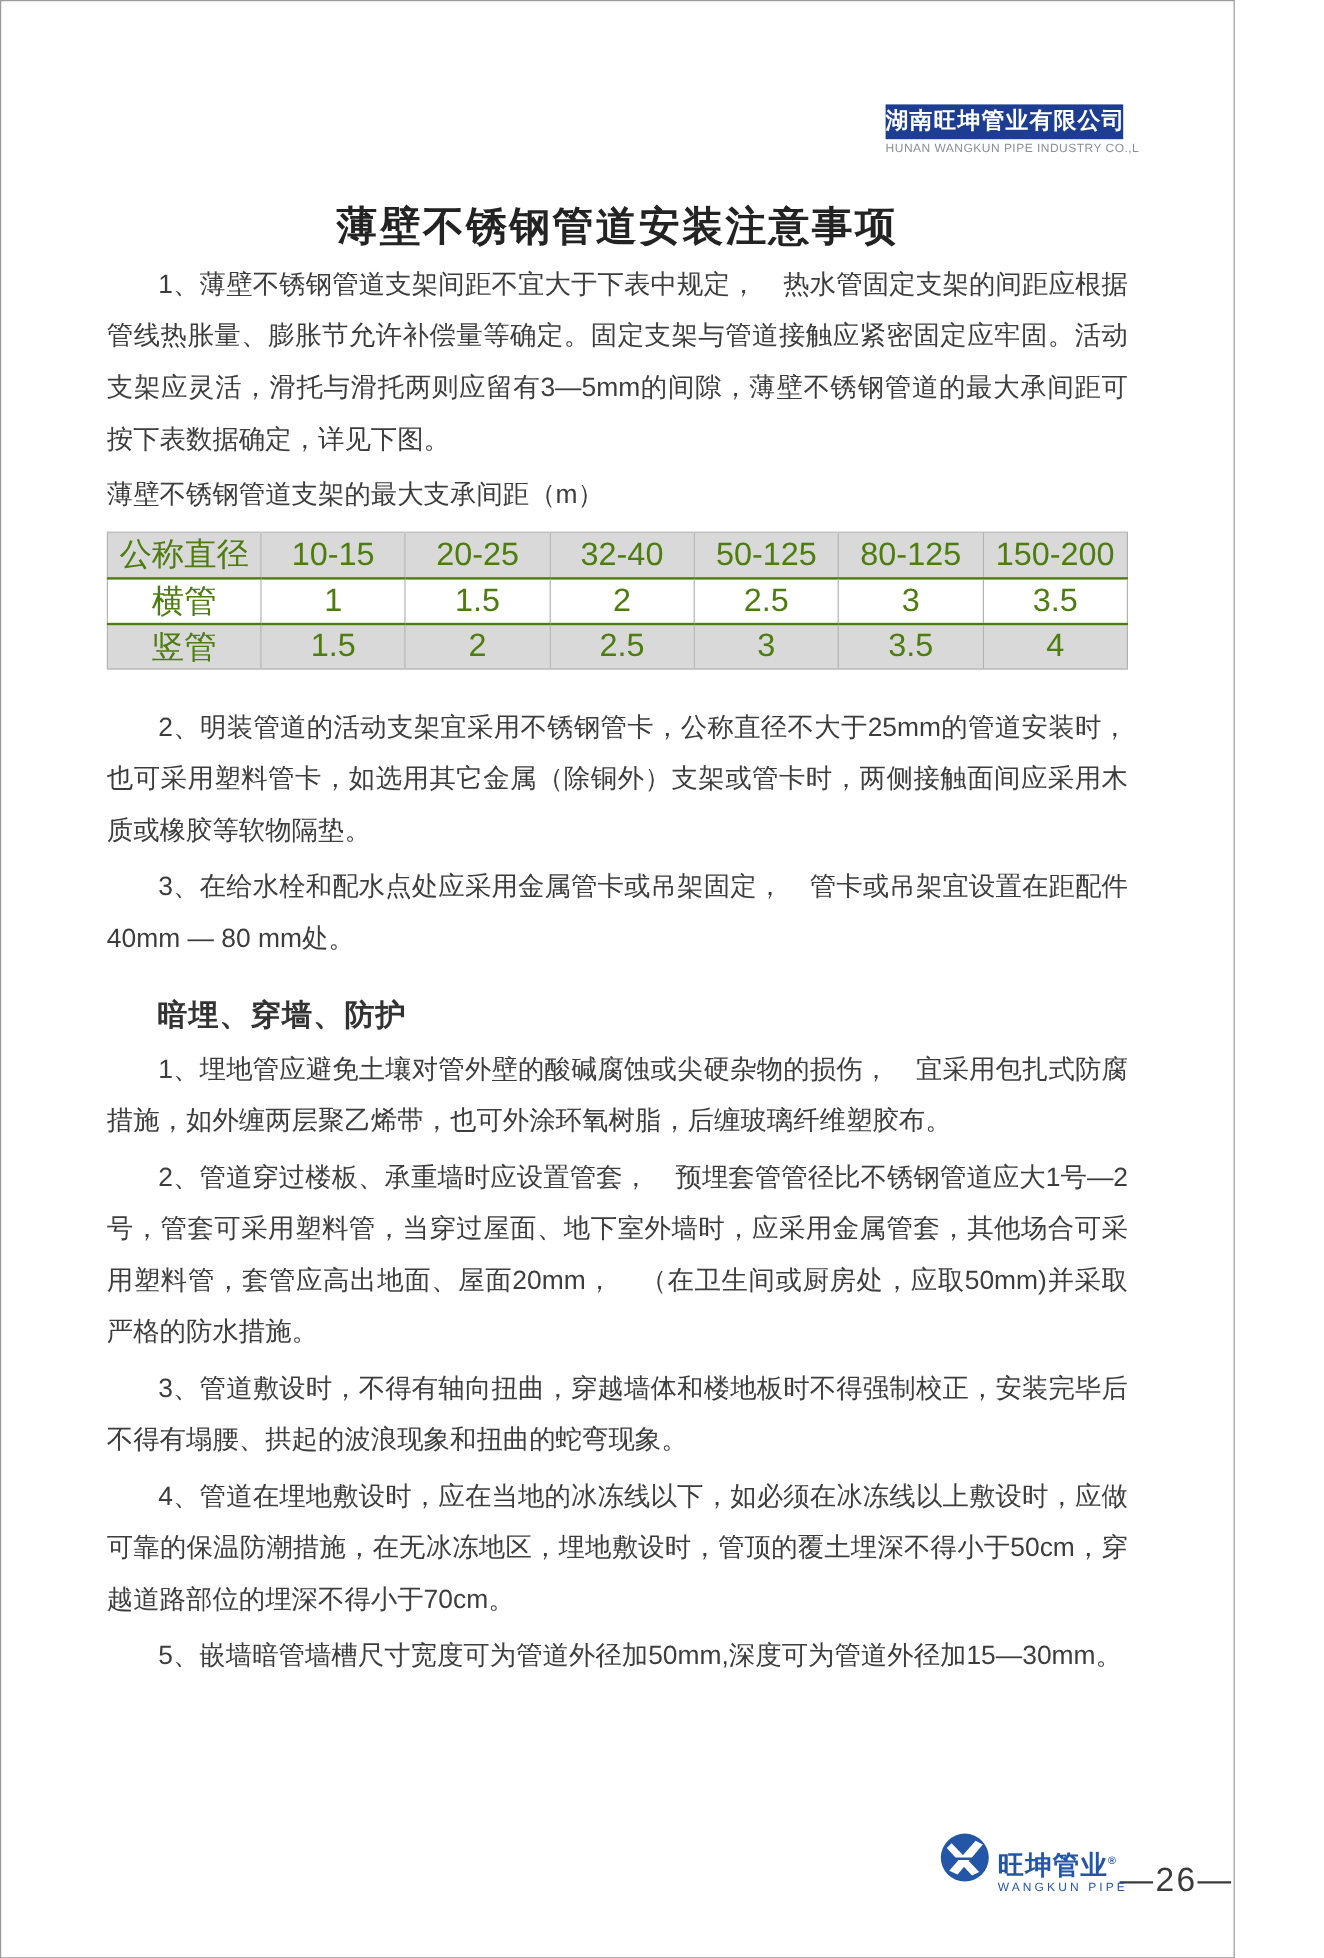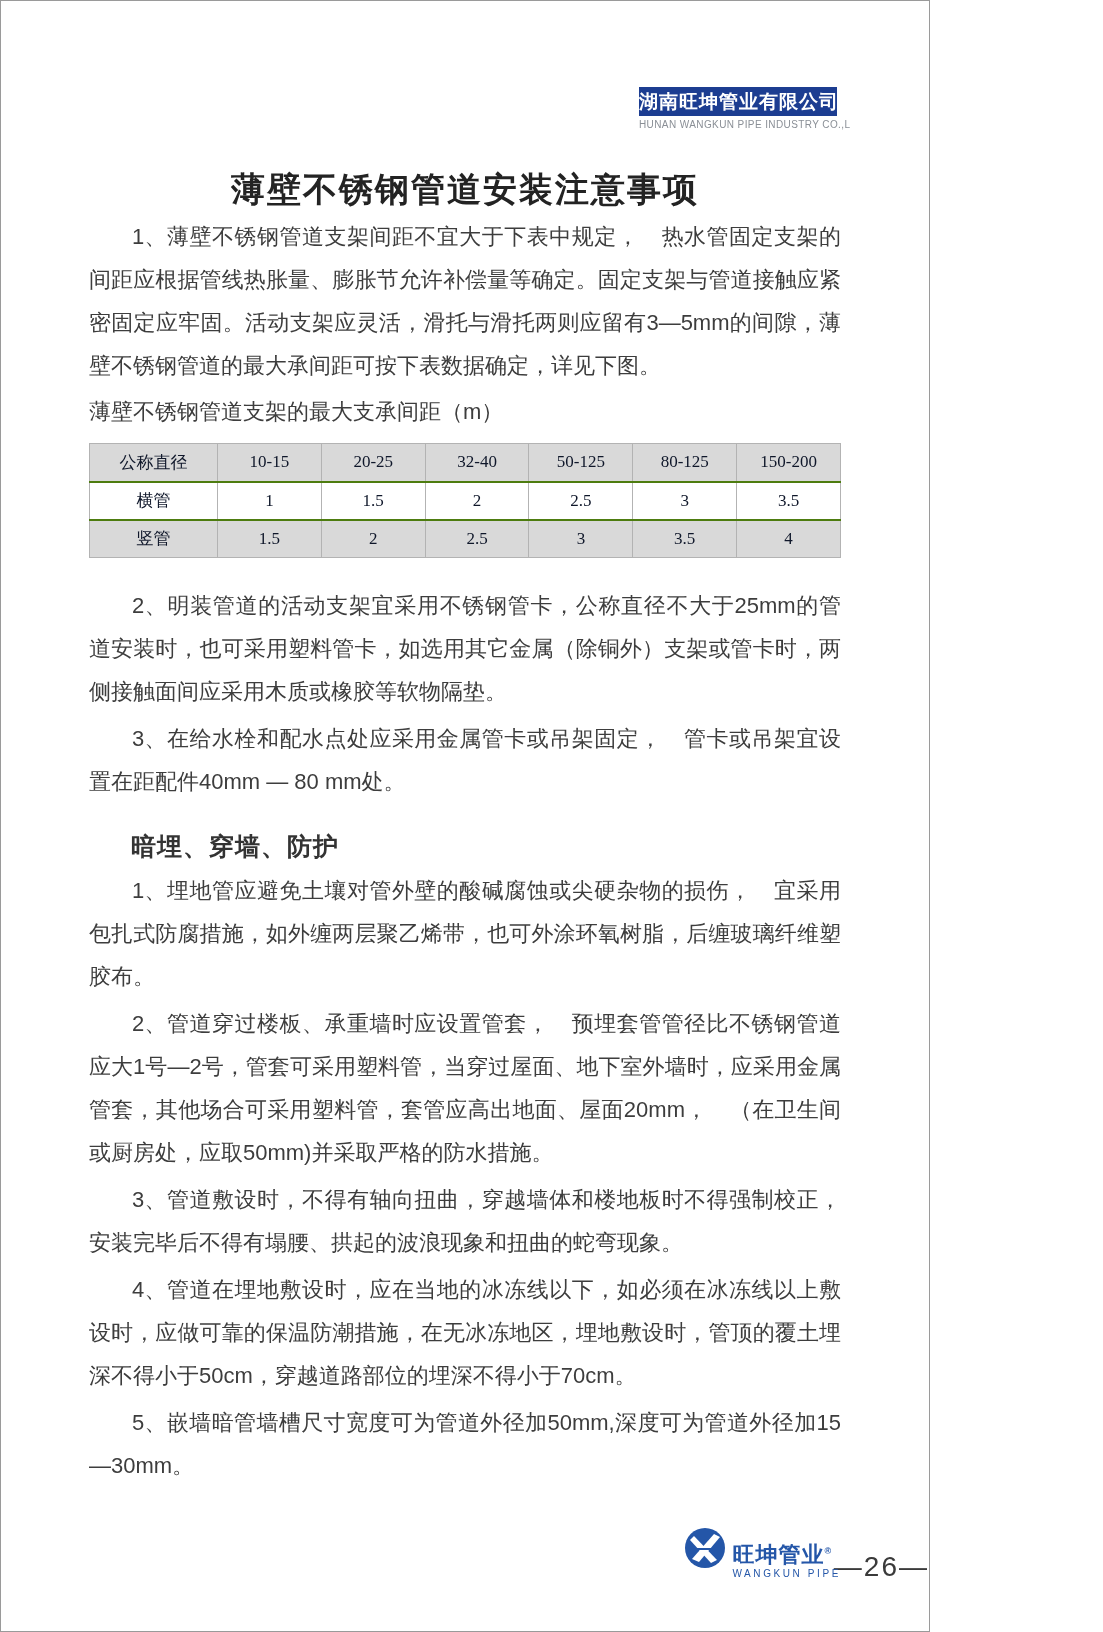--- a/index.html
+++ b/index.html
@@ -6,21 +6,21 @@
     --banner-blue:#1c3d91;
     --logo-blue:#2456a8;
     --table-gray:#d9d9d9;
     --text-dark:#3d3d3d;
     --line-gray:#b3b3b3;
   }
   *{box-sizing:border-box;margin:0;padding:0;}
   html,body{background:#fff;}
   .page{
     position:relative;
-    width:930px;height:1632px;
+    width:1029px;height:1632px;
     background:#fff;
     border:1px solid #9a9a9a;
     font-family:"Liberation Sans","DejaVu Sans",sans-serif;
     color:var(--text-dark);
     overflow:hidden;
   }
   
   .banner{
     position:absolute;top:86px;right:92px;width:198px;text-align:center;
   }
@@ -65,23 +65,22 @@
   }
   .table-caption{
     margin:8px 0 12px;
     font-size:22px;line-height:34px;
     color:var(--text-dark);
   }
   table.spec-table{
     width:100%;
     border-collapse:collapse;
     table-layout:fixed;
-    font-size:17px;
-    color:#0f172a;
-    font-family:Liberation Serif, serif;
+    font-size:27px;
+    color:#4d7c0f;
   }
   table.spec-table td{
     height:38px;
     text-align:center;
     vertical-align:middle;
     border-left:1px solid var(--line-gray);
     border-right:1px solid var(--line-gray);
   }
   table.spec-table tr.gray td{background:var(--table-gray);}
   table.spec-table tr + tr td{border-top:2px solid #4d7c0f;}

